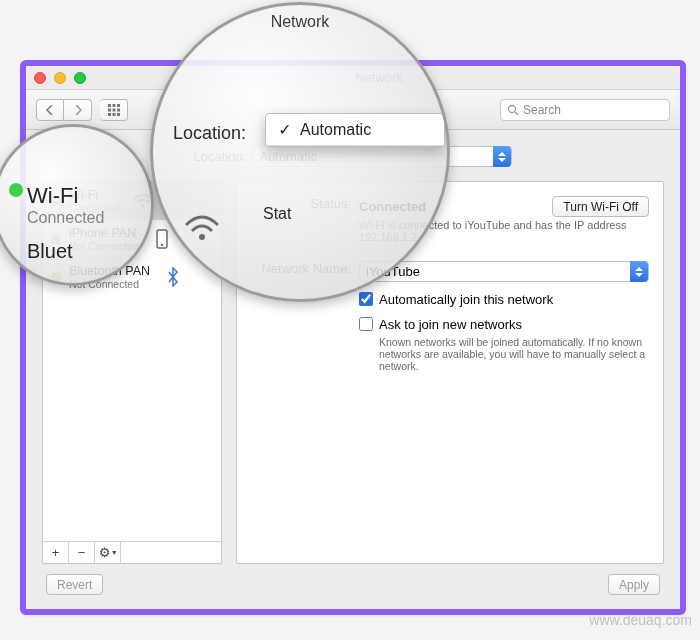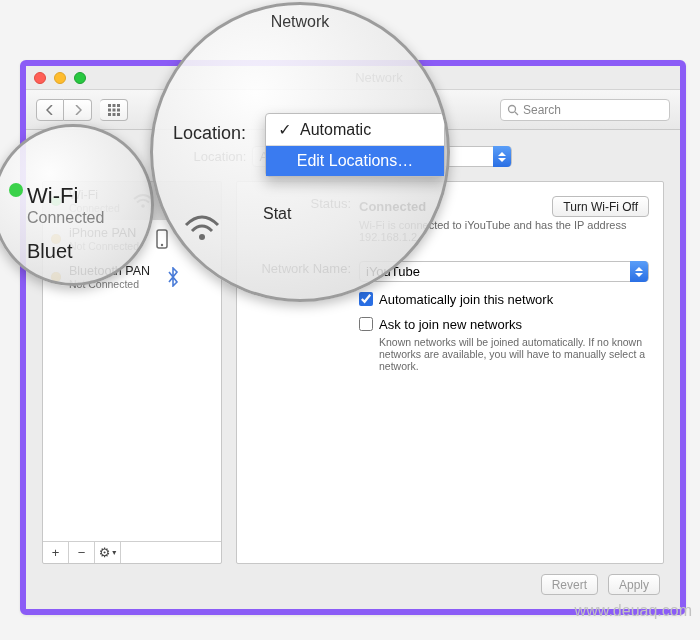--- a/index.html
+++ b/index.html
@@ -129,21 +129,21 @@
     padding-top: 10px;
   }
   .showbar { display: flex; align-items: center; gap: 6px; font-size: 13px; margin-left: 60px; }
   .helpdot {
     width: 20px; height: 20px; border-radius: 50%;
     border: 1px solid #bfbfbf; background: linear-gradient(#fff,#efefef);
     display: flex; align-items: center; justify-content: center;
     color: #4a79cf; font-size: 12px;
   }
   .footer-buttons {
-    display: flex; justify-content: flex-end; gap: 10px; padding: 10px 4px 0;
+    display: flex; justify-content: space-between; gap: 10px; padding: 10px 4px 0;
   }
   .footer-buttons .macbtn { color: #9a9a9a; }
 
   
   .bubble {
     position: absolute; border-radius: 50%;
     border: 3px solid #9c9c9c;
     background: radial-gradient(circle at 35% 30%, rgba(255,255,255,.9), rgba(235,235,235,.9) 55%, rgba(210,210,210,.85));
     box-shadow: 0 4px 12px rgba(0,0,0,.25);
     overflow: hidden;
@@ -177,22 +177,22 @@
   .bl-wifi {
     position: absolute; left: 26px; top: 200px; width: 46px; height: 46px;
     display:flex; align-items:center; justify-content:center;
   }
   .bl-pan {
     position: absolute; left: 56px; top: 178px; font-size: 14px; color:#3a3a3a;
     display:flex; flex-direction:column;
   }
 
   .watermark {
-    position: absolute; right: 8px; bottom: 20px;
-    font-size: 16px; color: #c2c2c2;
+    position: absolute; right: 8px; bottom: 12px;
+    font-size: 14px; color: #c2c2c2;
   }
 </style>
 </head>
 <body>
 
 <div class="window">
 
   <div class="titlebar">
     <div class="traffic">
       <div class="tl red"></div>
@@ -372,23 +372,20 @@
 <div class="bubble bubble-large">
   <div class="bubble-inner">
     <div class="bl-top">Network</div>
     <div class="bl-loc">Location:</div>
     <div class="bl-menu">
       <div class="bl-item">
         <span class="bl-check">✓</span>
         <span>Automatic</span>
       </div>
       <div style="height:1px;background:#dcdcdc"></div>
-      <div class="bl-item sel">
-        <span>Edit Locations…</span>
-      </div>
     </div>
     <div class="bl-wifi">
       <svg width="40" height="30" viewBox="0 0 40 30">
           <path d="M4 12 Q20 -4 36 12" fill="none" stroke="#6d6d6d" stroke-width="3"></path>
           <path d="M10 18 Q20 8 30 18" fill="none" stroke="#6d6d6d" stroke-width="3"></path>
           <circle cx="20" cy="24" r="3" fill="#6d6d6d"></circle>
         </svg>
     </div>
     <div class="bl-pan">
     </div>

